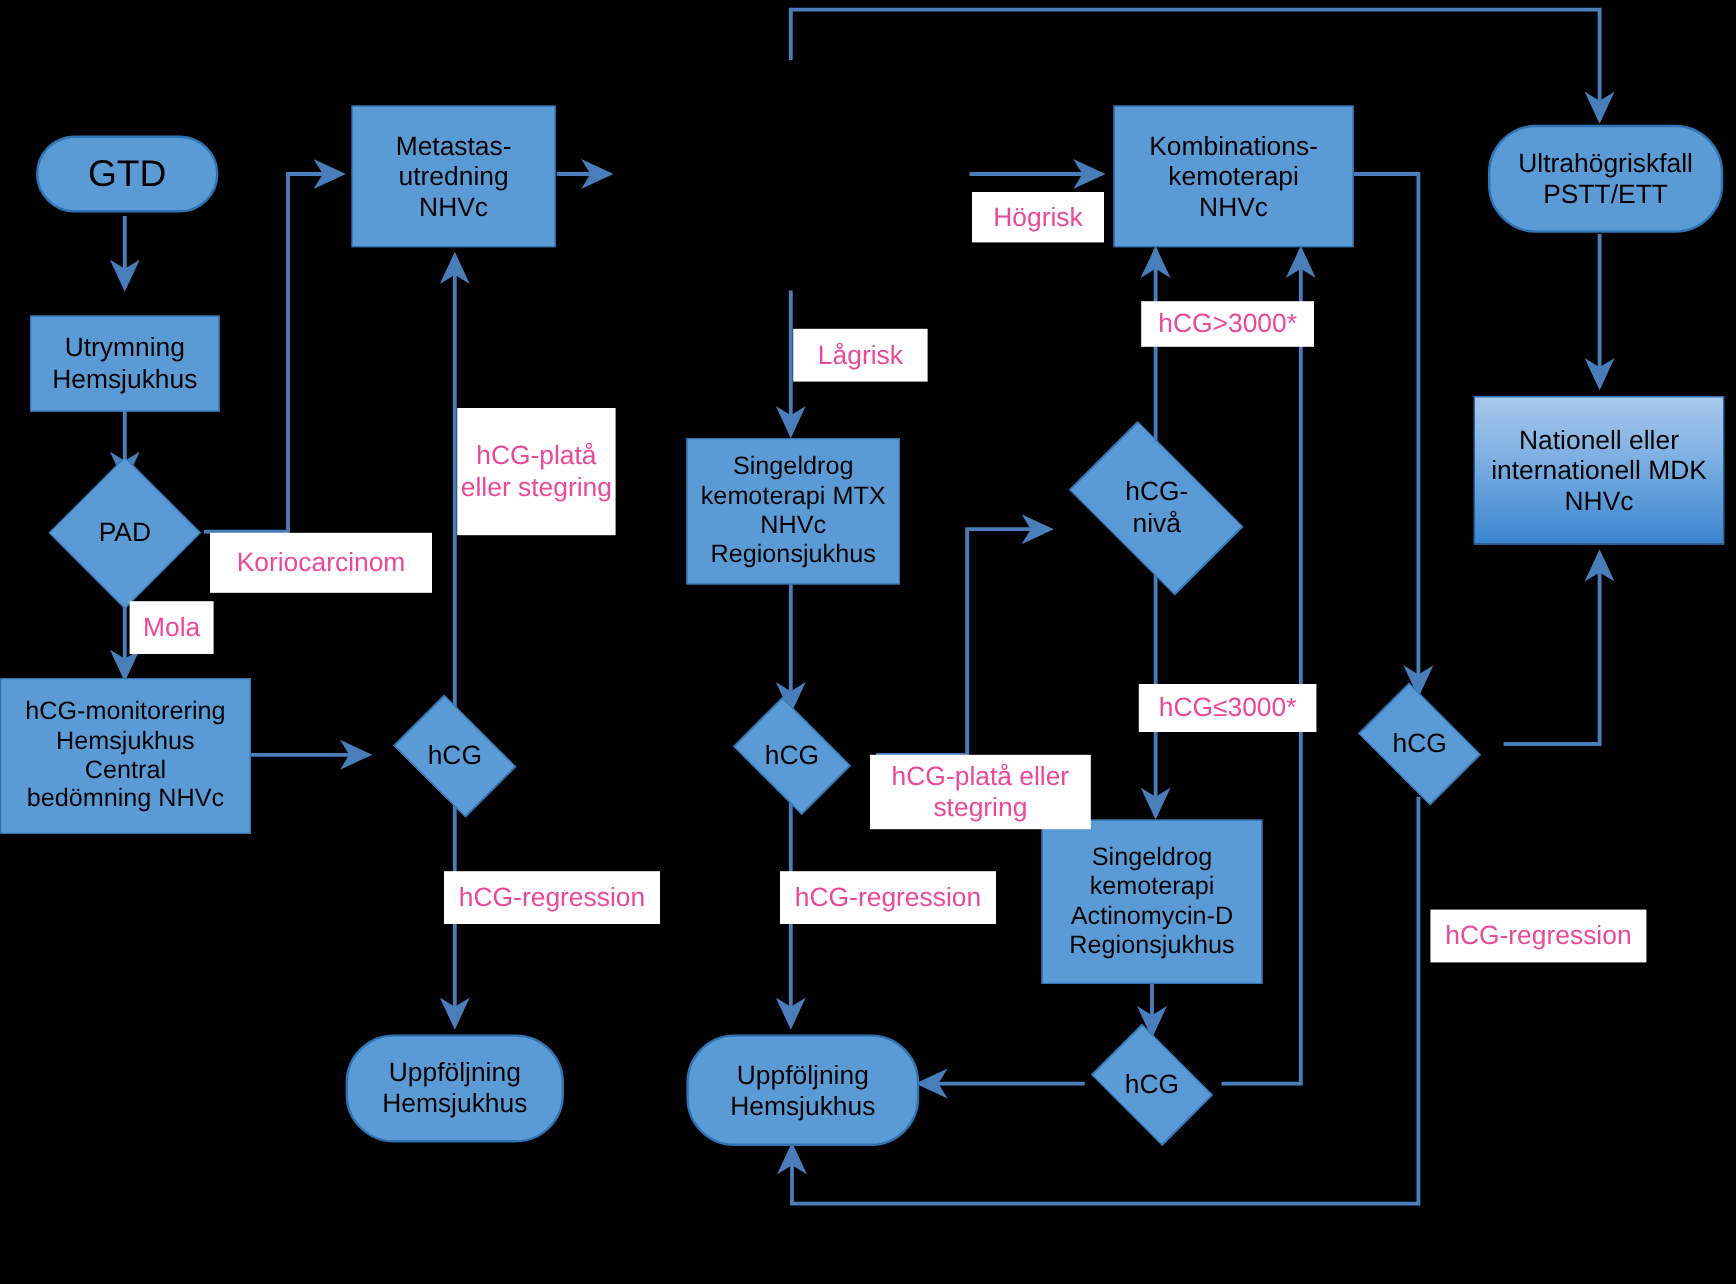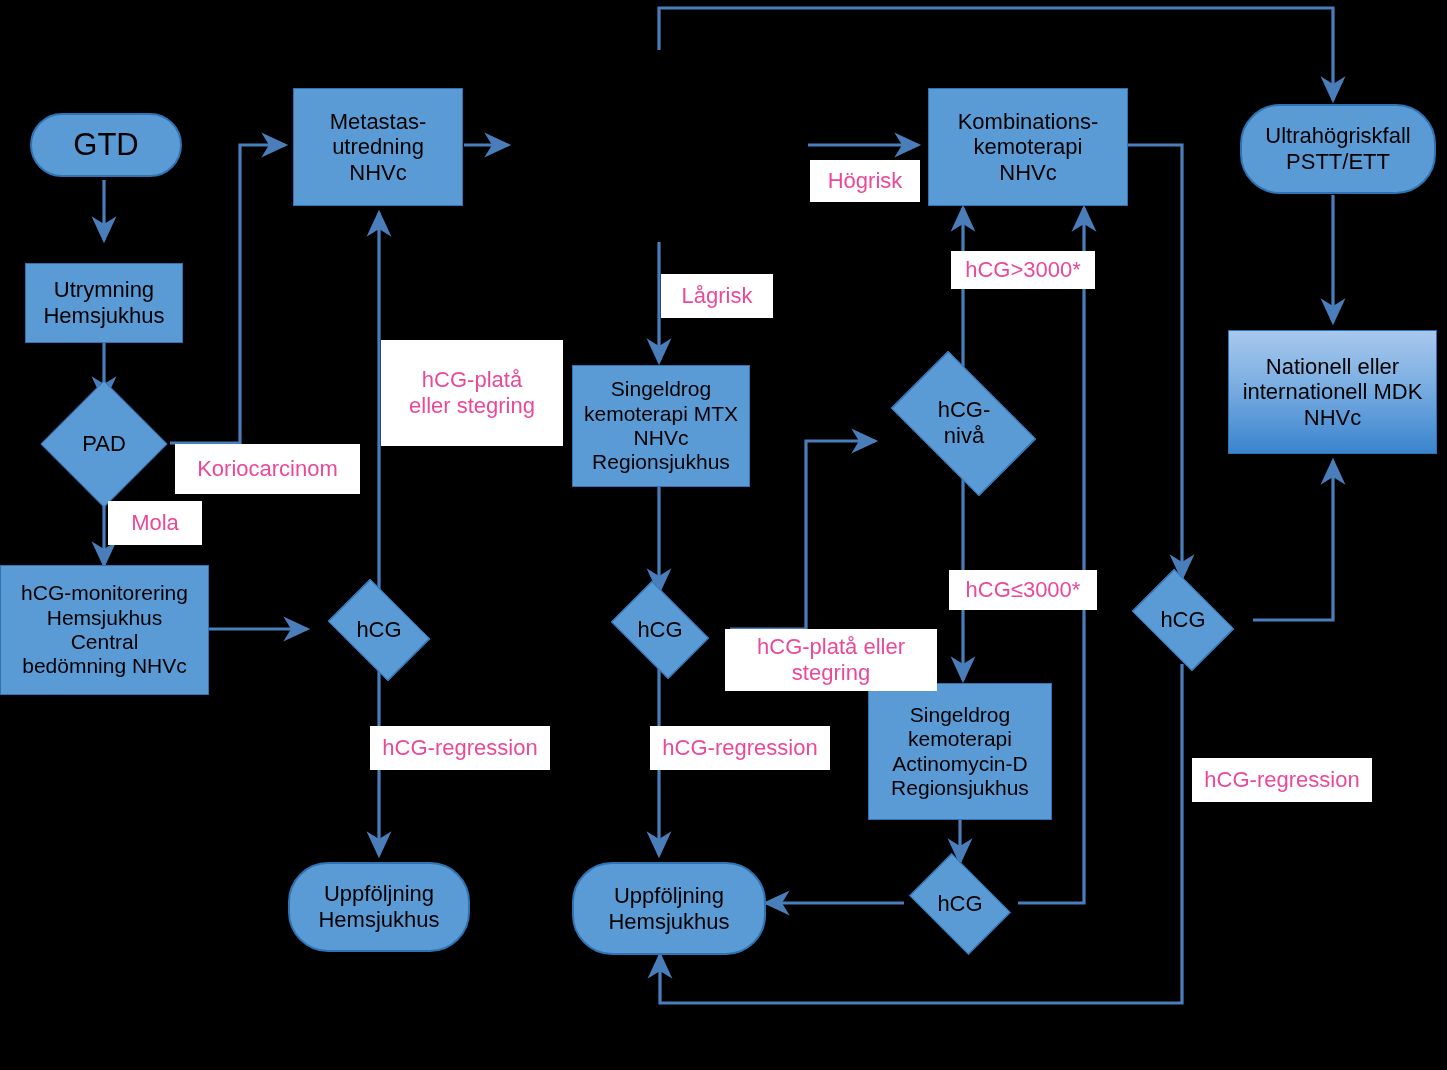--- a/index.html
+++ b/index.html
@@ -213,42 +213,42 @@
 
   <div class="node diamond" style="left:1112px;top:578px;width:142px;height:84px;font-size:22px;">
     <div class="dshape" style="width:60px;height:60px;left:41px;top:12px;transform:rotate(45deg) scale(1.42,1);"></div>
     <span class="dlabel">hCG</span>
   </div>
 
   <div class="elabel" style="left:175px;top:444px;width:185px;height:50px;font-size:22px;">
     <span>Koriocarcinom</span>
   </div>
 
-  <div class="elabel" style="left:108px;top:501px;width:94px;height:44px;font-size:22px;">
+  <div class="elabel" style="left:108px;top:501px;width:70px;height:44px;font-size:22px;">
     <span>Mola</span>
   </div>
 
-  <div class="elabel" style="left:381px;top:340px;width:182px;height:106px;font-size:22px;">
+  <div class="elabel" style="left:381px;top:340px;width:132px;height:106px;font-size:22px;">
     <span>hCG-platå
 eller stegring</span>
   </div>
 
   <div class="elabel" style="left:370px;top:726px;width:180px;height:44px;font-size:22px;">
     <span>hCG-regression</span>
   </div>
 
   <div class="elabel" style="left:810px;top:160px;width:110px;height:42px;font-size:22px;">
     <span>Högrisk</span>
   </div>
 
   <div class="elabel" style="left:661px;top:274px;width:112px;height:44px;font-size:22px;">
     <span>Lågrisk</span>
   </div>
 
-  <div class="elabel" style="left:725px;top:629px;width:212px;height:62px;font-size:22px;">
+  <div class="elabel" style="left:725px;top:629px;width:184px;height:62px;font-size:22px;">
     <span>hCG-platå eller
 stegring</span>
   </div>
 
   <div class="elabel" style="left:650px;top:726px;width:180px;height:44px;font-size:22px;">
     <span>hCG-regression</span>
   </div>
 
   <div class="elabel" style="left:951px;top:251px;width:144px;height:38px;font-size:22px;">
     <span>hCG&gt;3000*</span>

